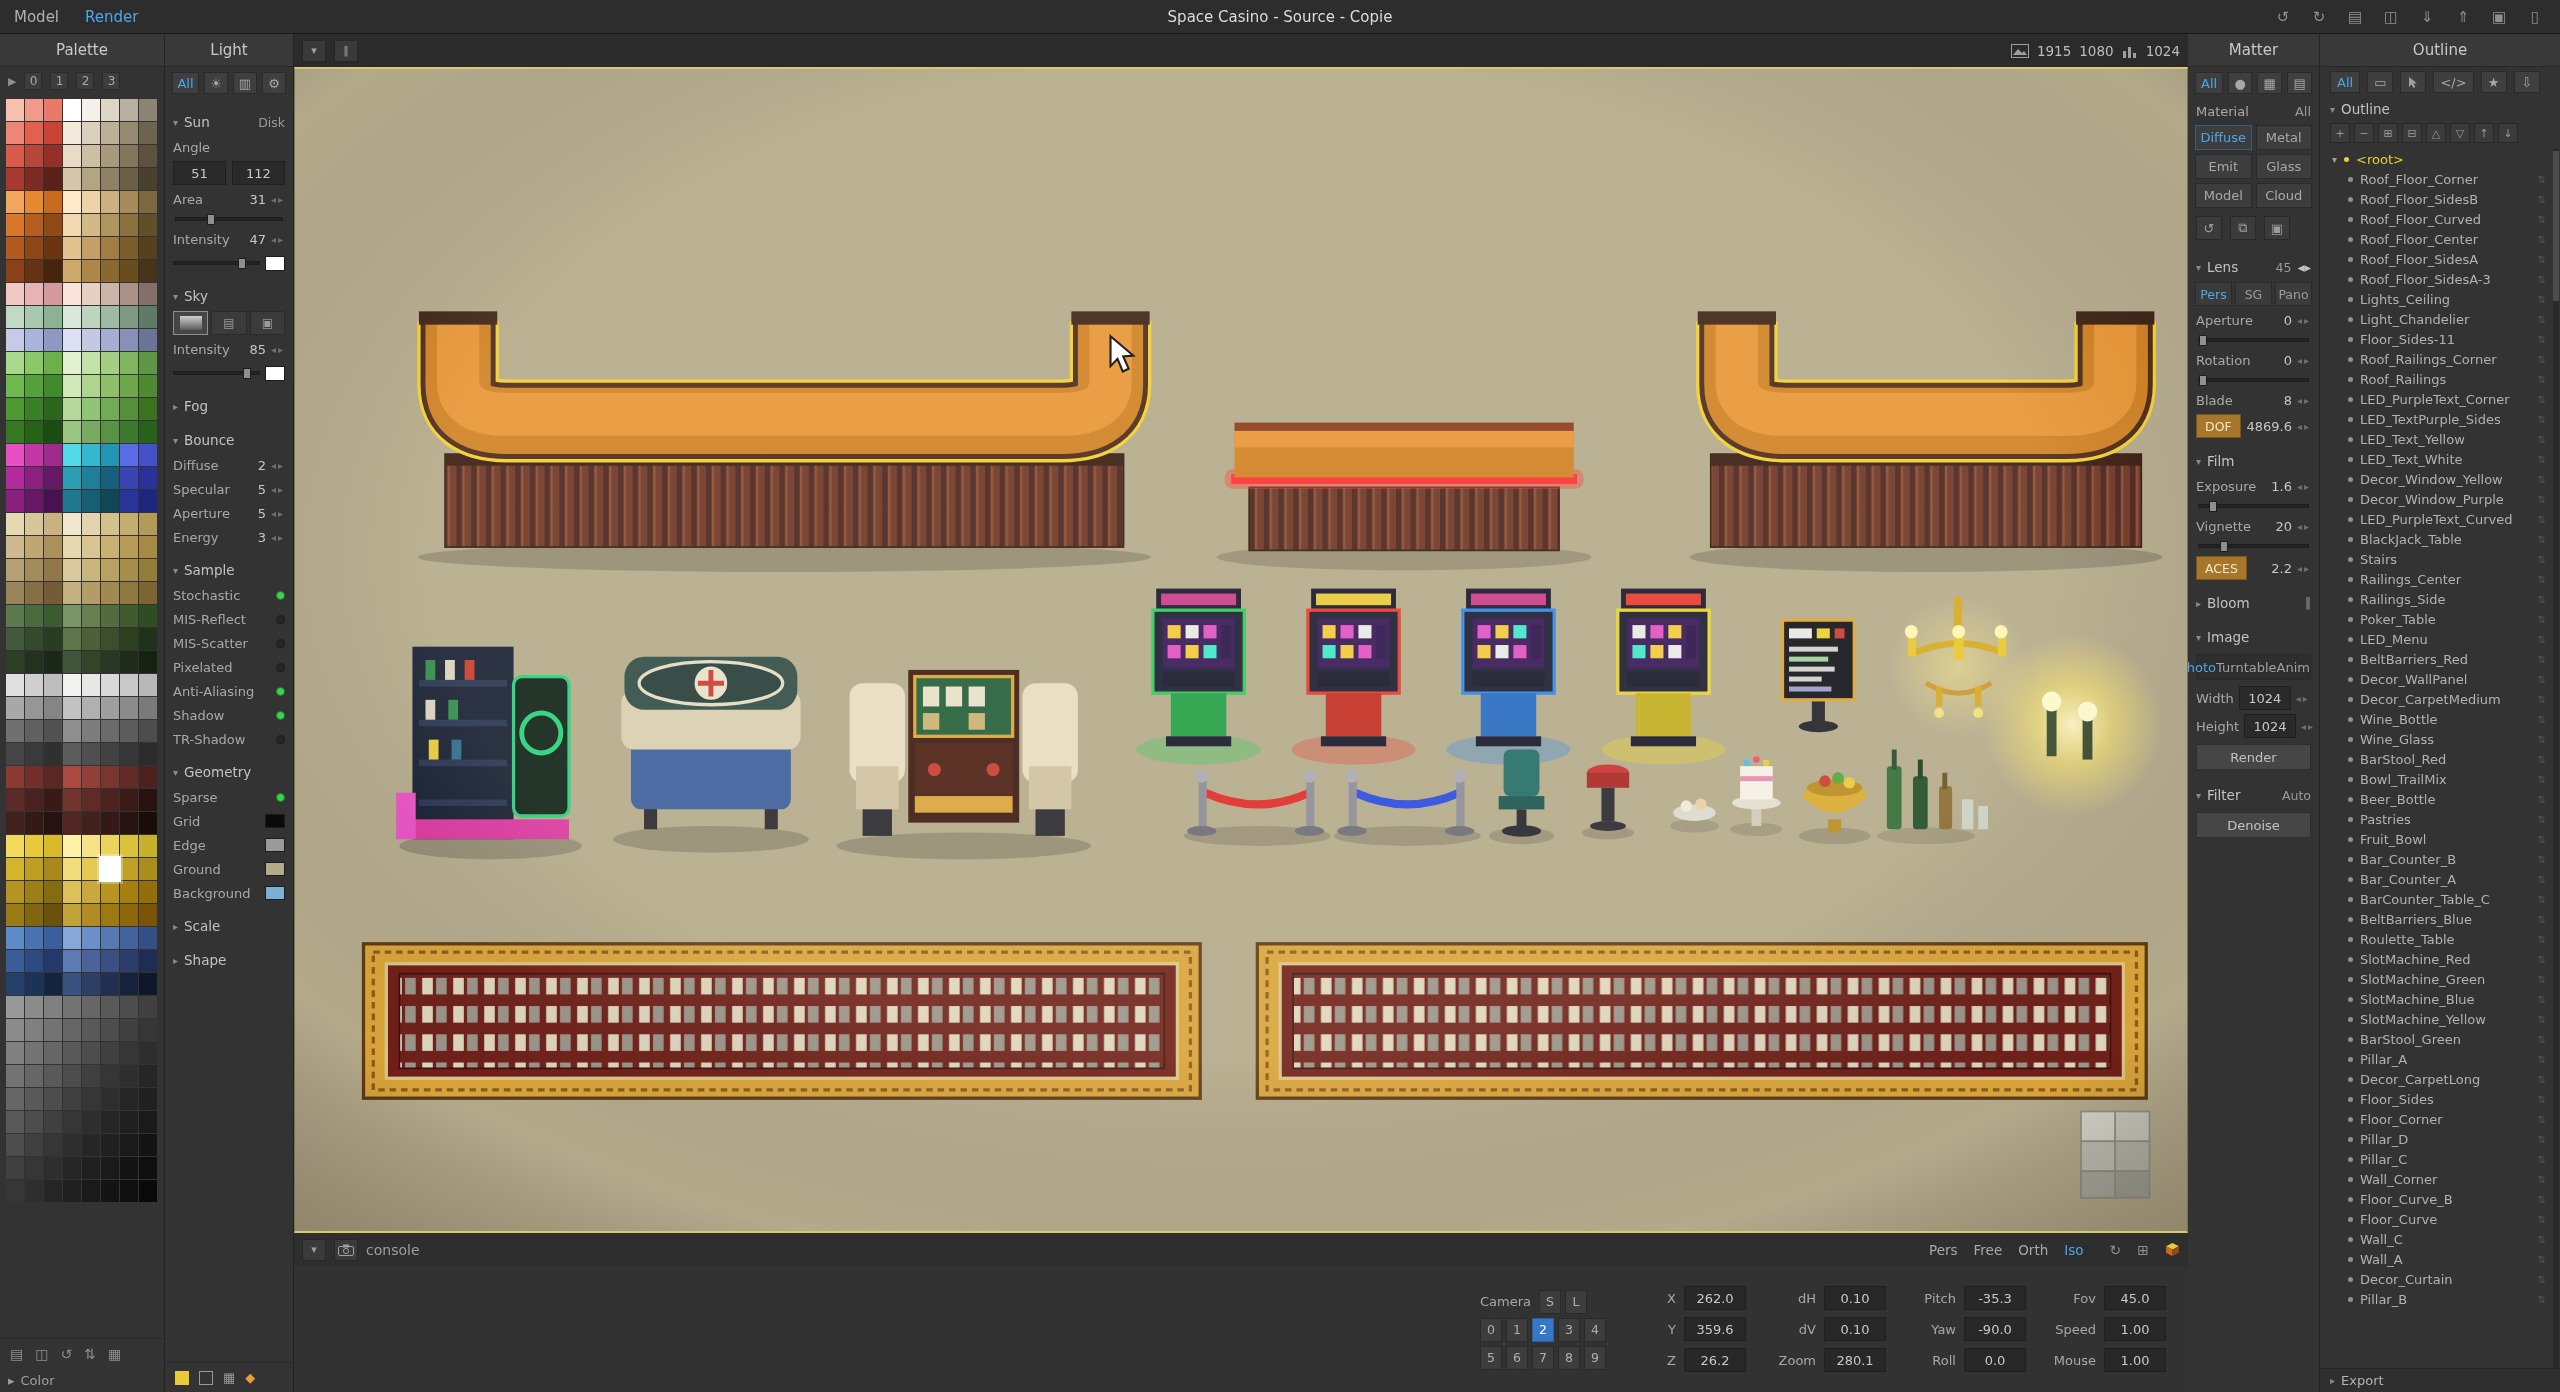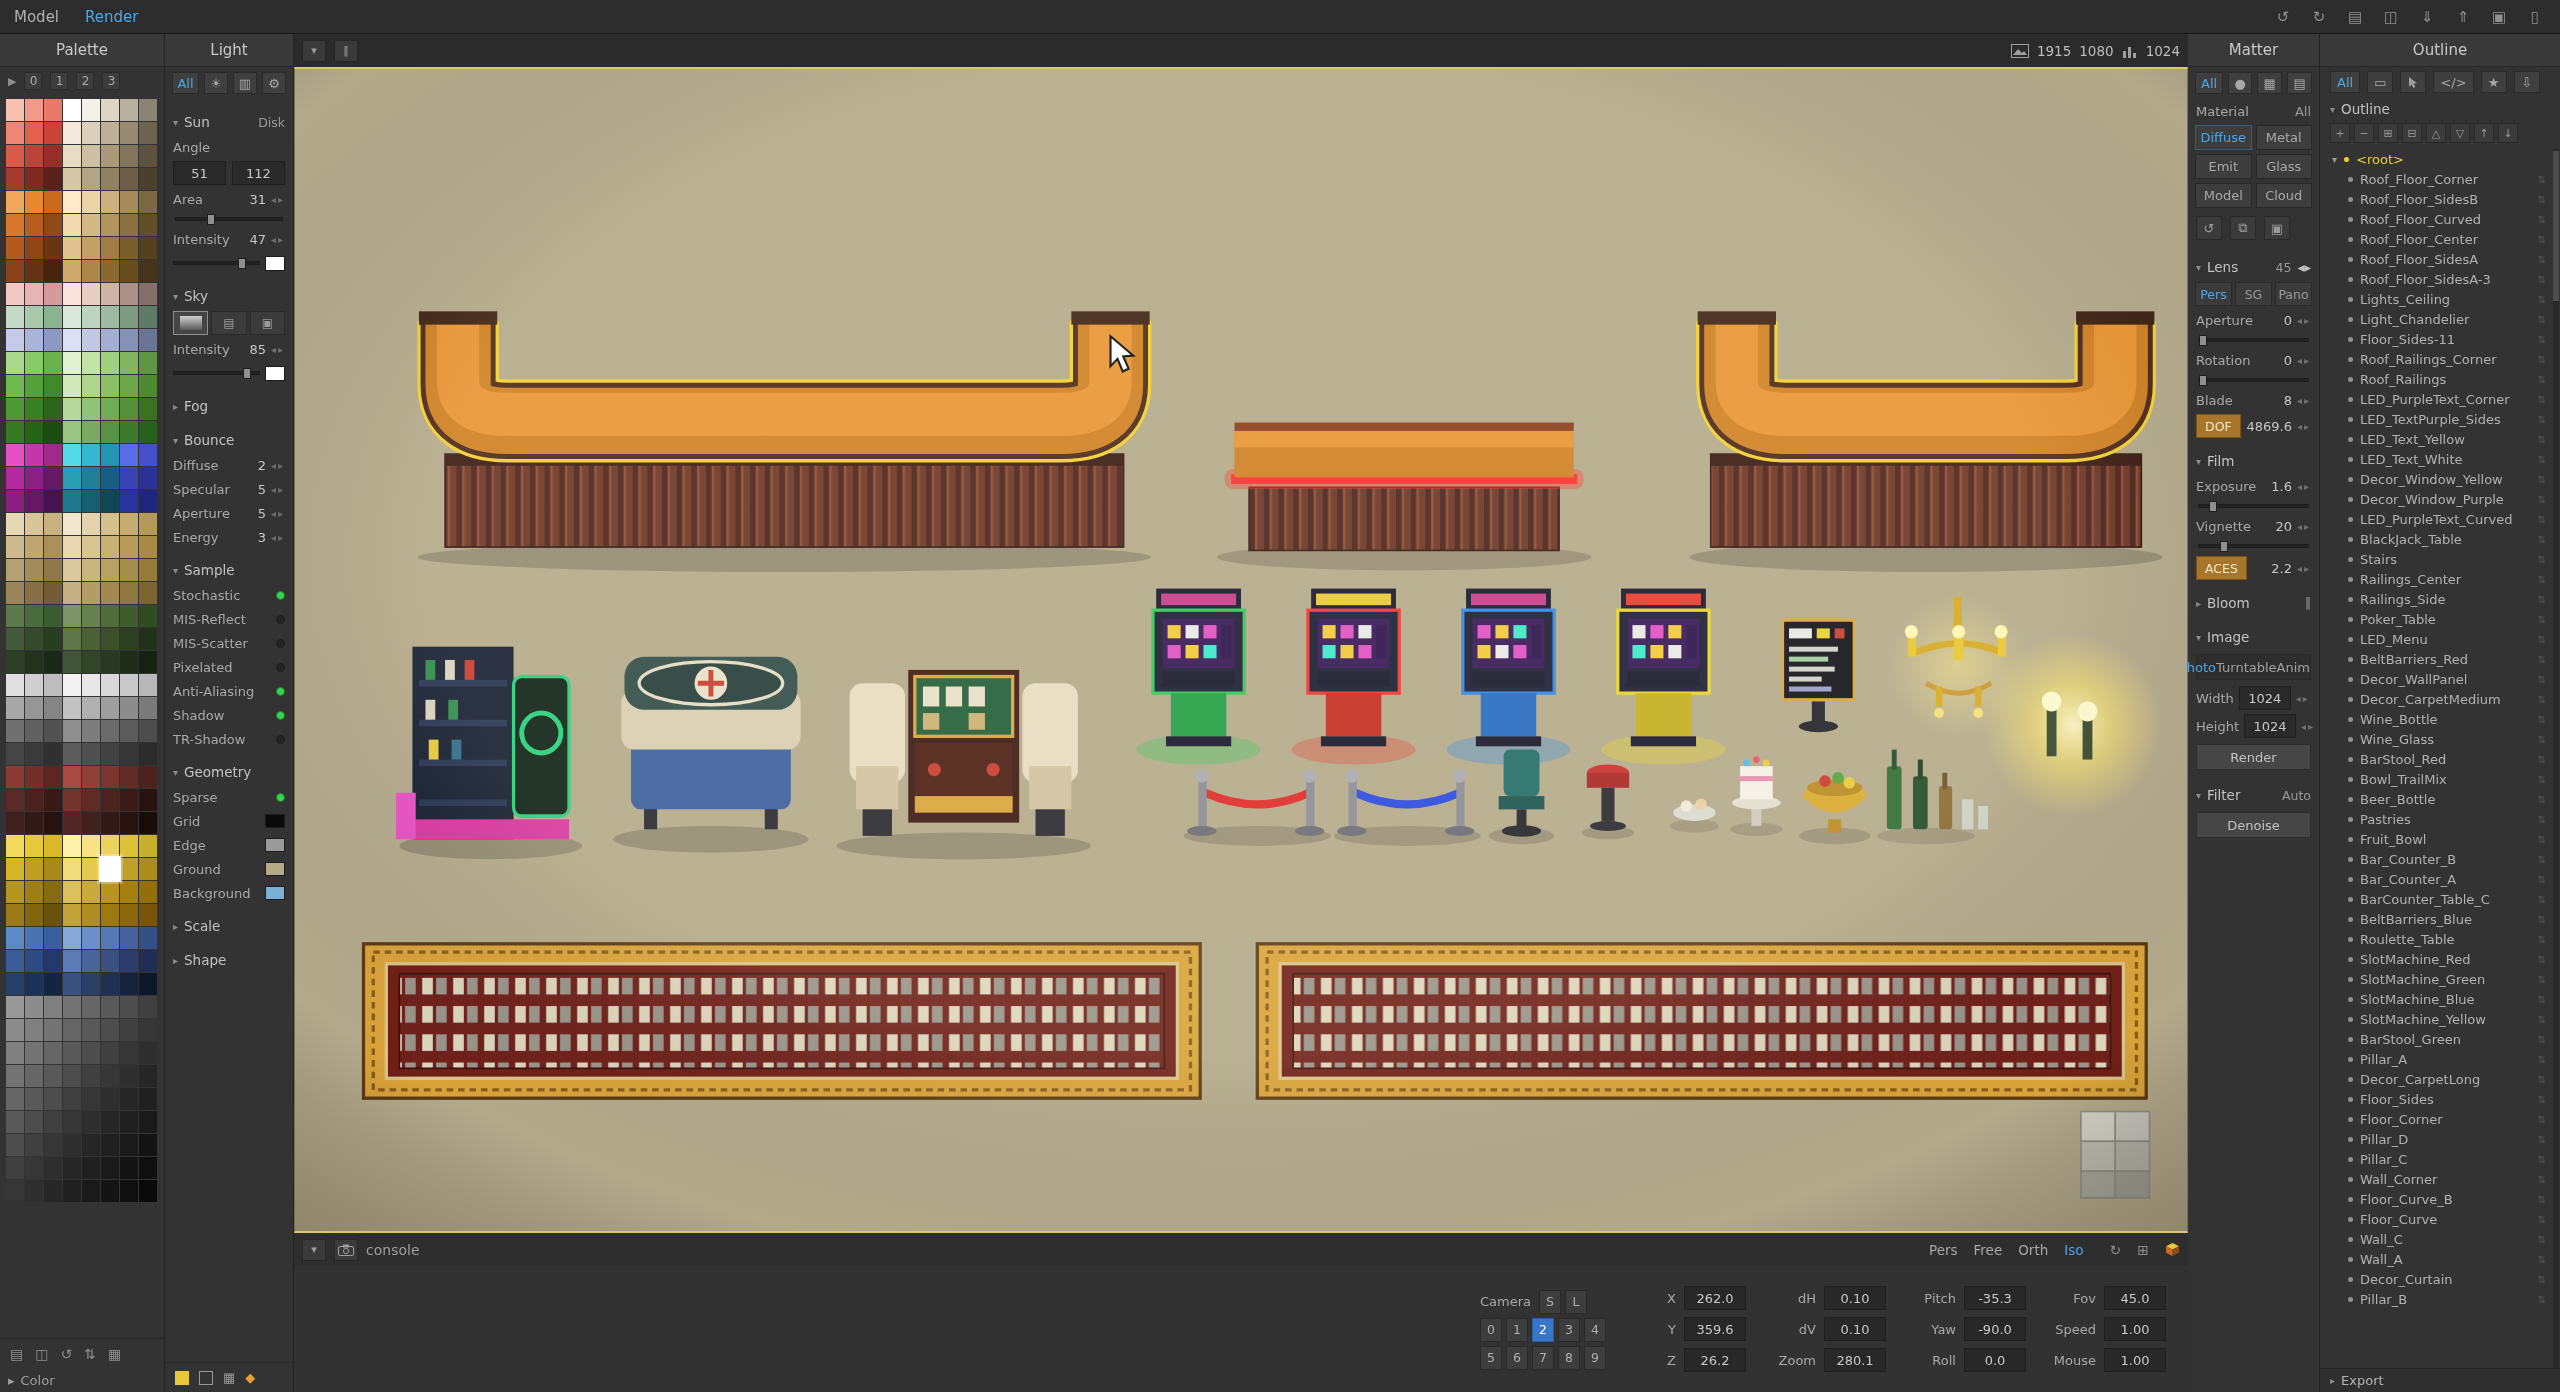--- a/index.html
+++ b/index.html
@@ -141,20 +141,21 @@
 </style>
 </head>
 <body>
 
 <div id="app">
 
 
   <div id="menubar">
     <span class="tab">Model</span>
     <span class="tab active">Render</span>
+    <span class="doctitle">Space Casino - Source - Copie</span>
     <div class="miconbar">
       <span class="micon">↺</span>
       <span class="micon">↻</span>
       <span class="micon">▤</span>
       <span class="micon">◫</span>
       <span class="micon">⇓</span>
       <span class="micon">⇑</span>
       <span class="micon">▣</span>
       <span class="micon">▯</span>
     </div>

